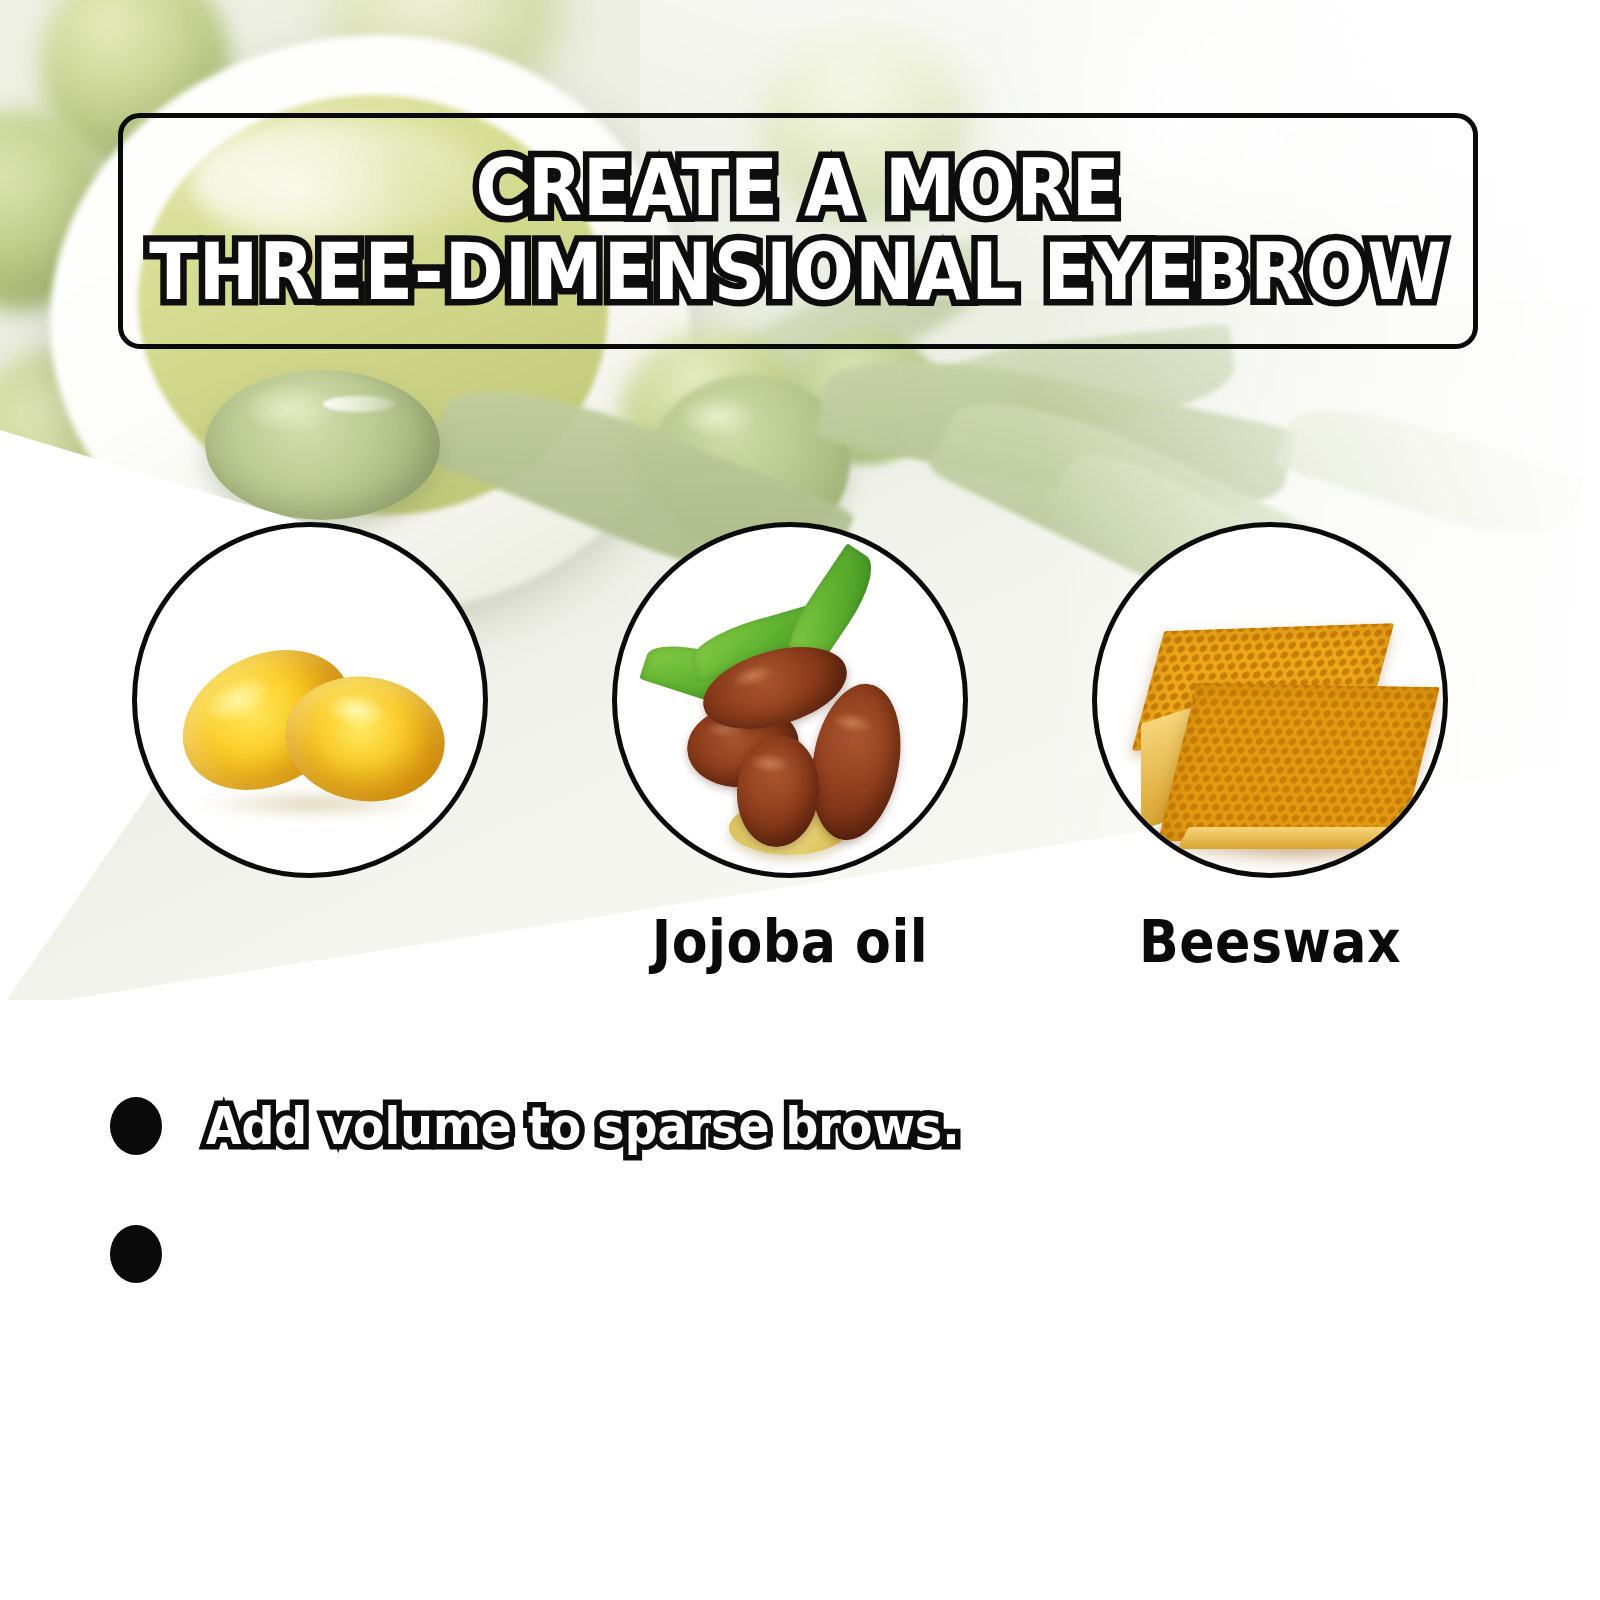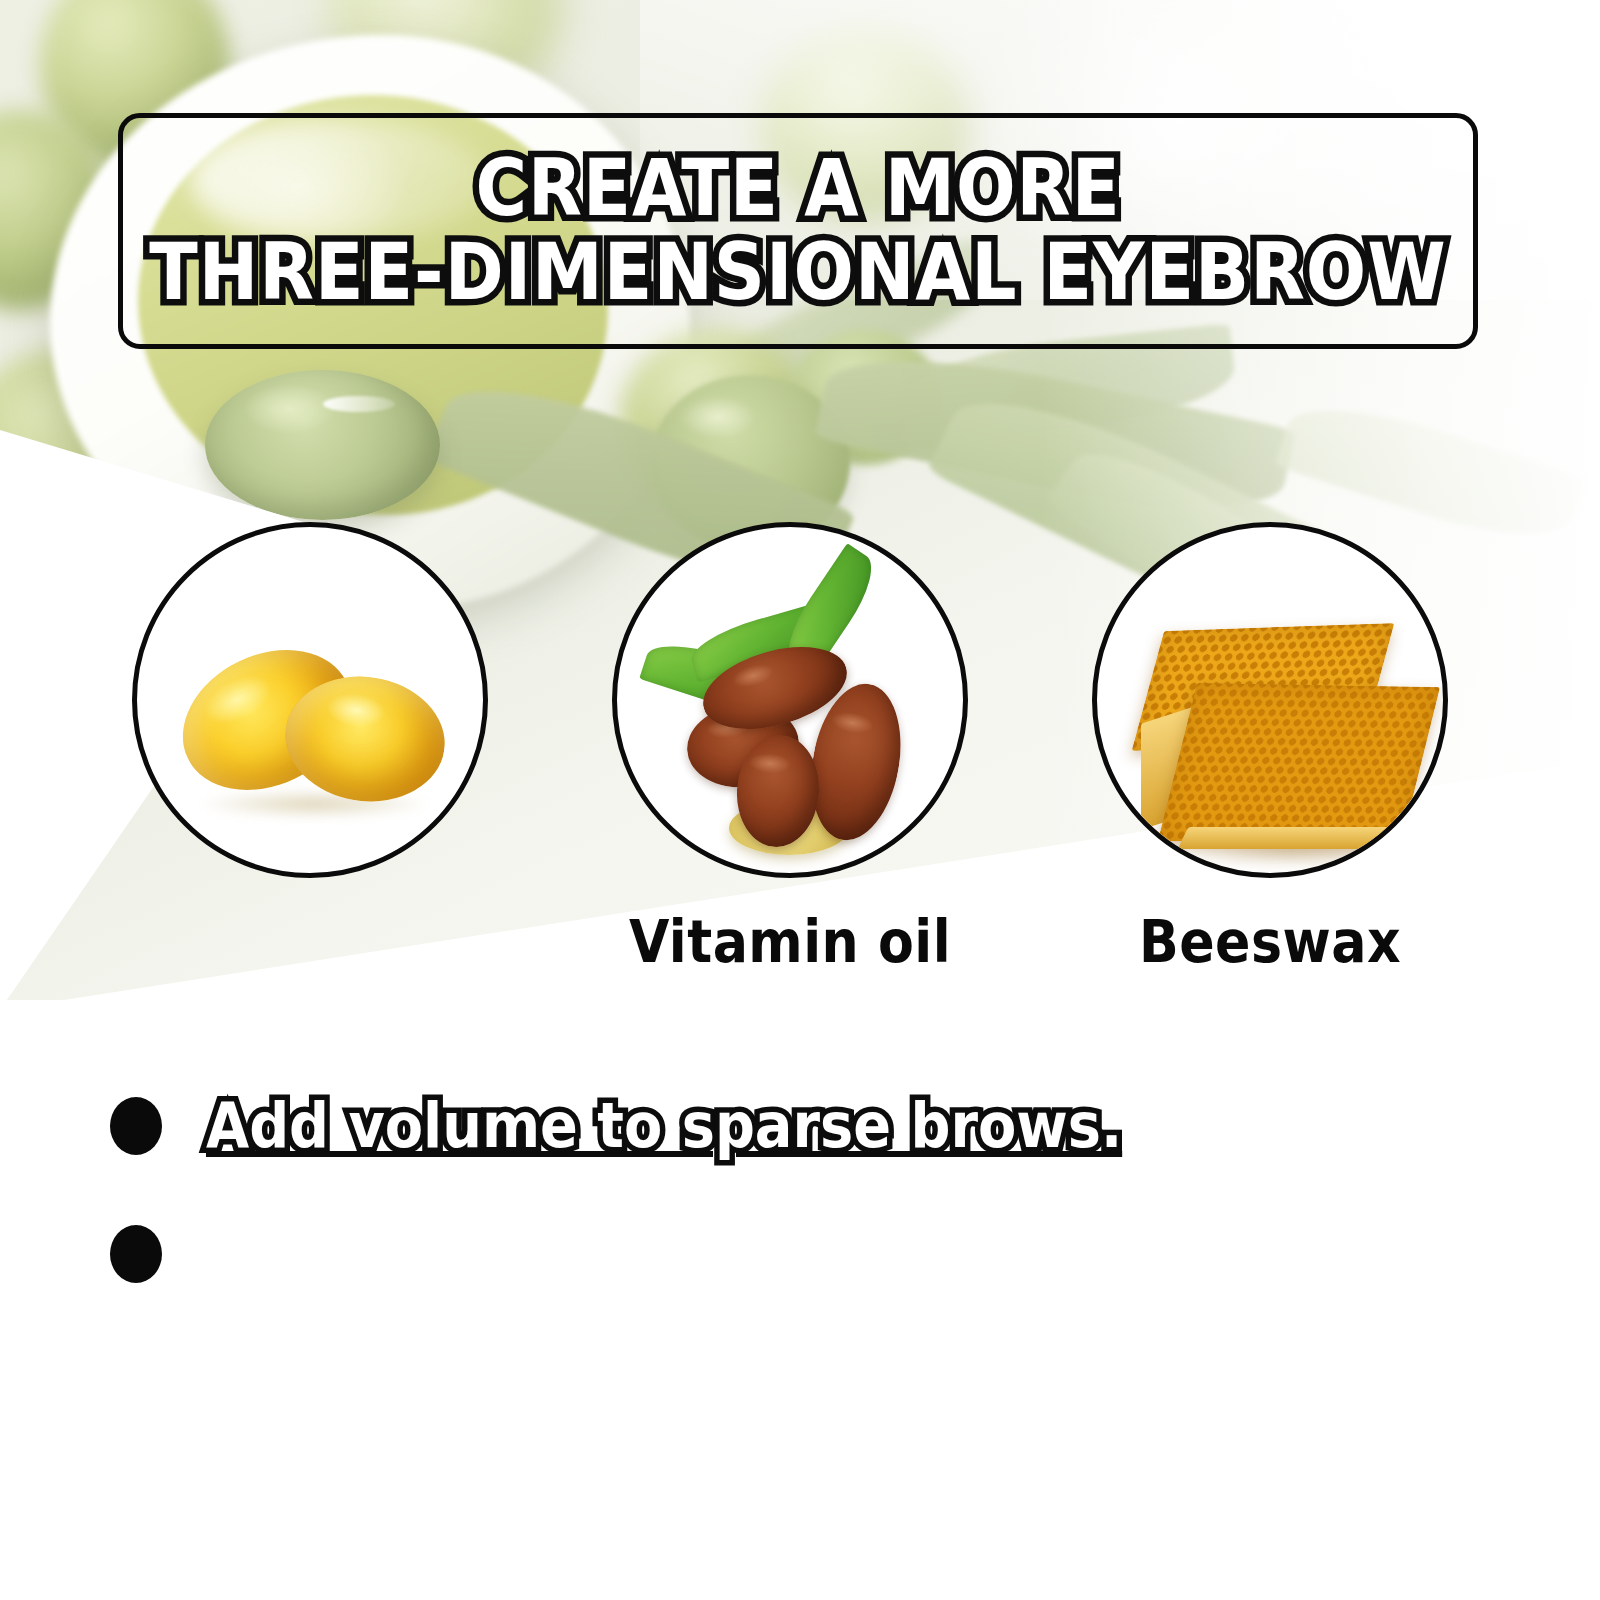--- a/index.html
+++ b/index.html
@@ -320,27 +320,26 @@
   .bullet-dot {
     flex:0 0 auto;
     width:52px; height:58px;
     border-radius:50%;
     background:#0a0a0a;
     margin-right:44px;
   }
   .benefit-text {
     font-family:"DejaVu Sans Condensed","Liberation Sans Narrow","Liberation Sans", sans-serif;
     font-weight:bold;
-    font-size:62px;
+    font-size:51px;
     line-height:1;
     color:#ffffff;
     white-space:nowrap;
     -webkit-text-stroke:11px #0c0c0c;
     paint-order:stroke fill;
-    text-decoration:underline;
   }
 </style>
 </head>
 <body>
 
 <div id="stage">
 
   <div id="bg-photo">
     <div class="bgfill"></div>
 
@@ -406,21 +405,21 @@
   <div class="circle" id="circle-3">
     <div class="circle-inner">
       <div class="comb-shadow"></div>
       <div class="comb c1"></div>
       <div class="comb-edge e1"></div>
       <div class="comb c2"></div>
       <div class="comb-edge e2"></div>
     </div>
   </div>
 
-  <div class="ing-label" id="label-2">Vitamin oil</div>
+  <div class="ing-label" id="label-2">Jojoba oil</div>
   <div class="ing-label" id="label-3">Beeswax</div>
 
   <div id="benefits">
     <div class="benefit-row">
       <div class="bullet-dot"></div>
       <div class="benefit-text">Add volume to sparse brows.</div>
     </div>
     <div class="benefit-row">
       <div class="bullet-dot"></div>
     </div>

